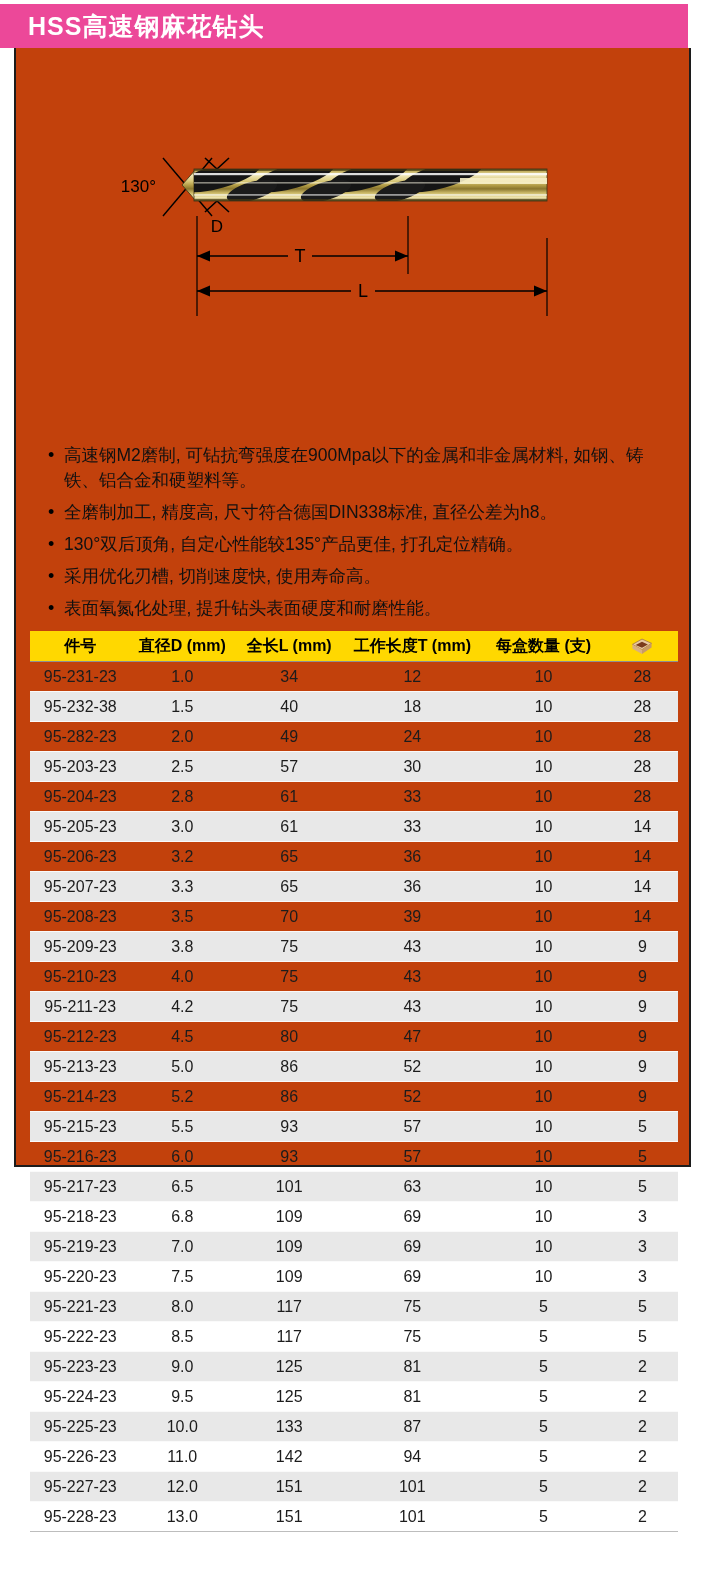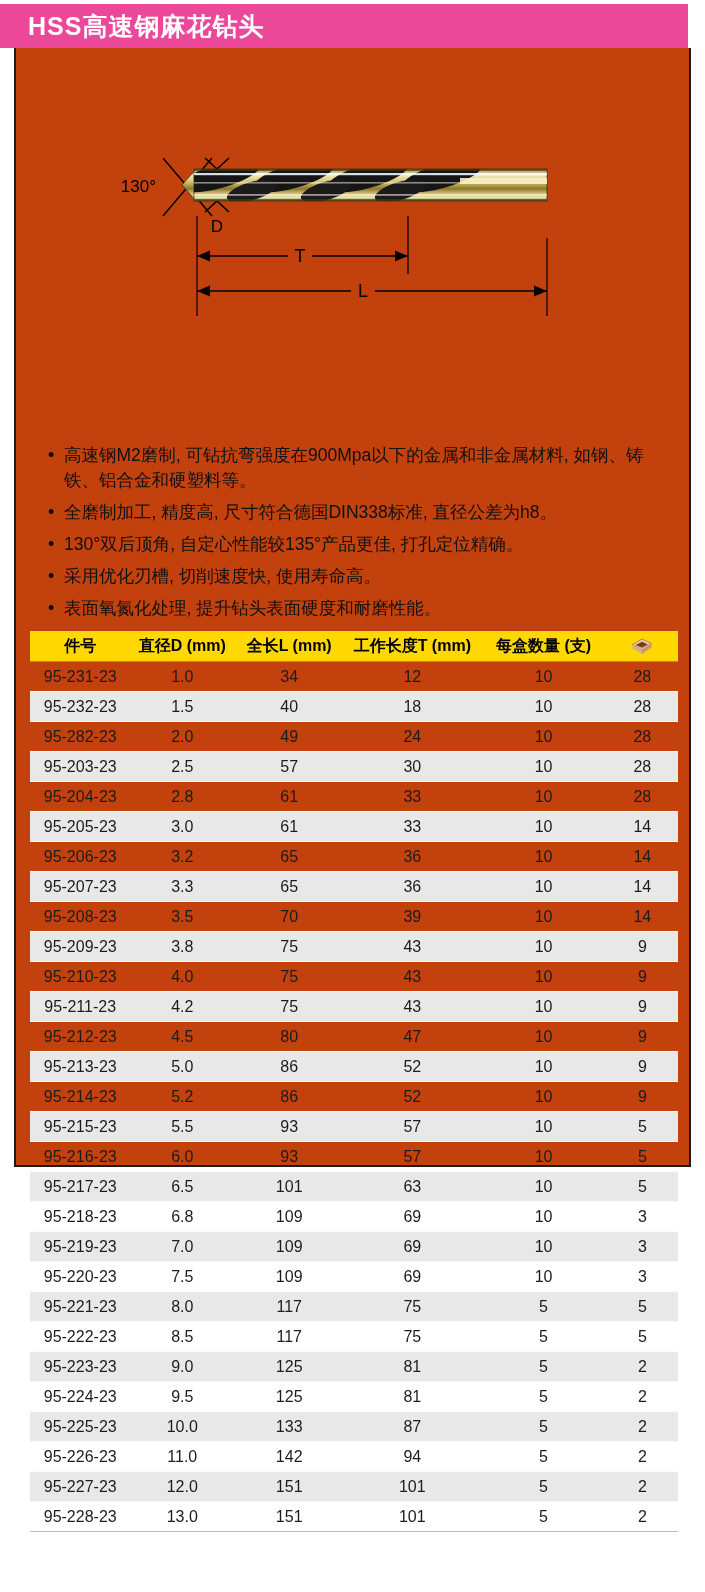--- a/index.html
+++ b/index.html
@@ -176,21 +176,21 @@
     <tbody id="table-body">
         <tr>
     <td>95-231-23</td>
     <td>1.0</td>
     <td>34</td>
     <td>12</td>
     <td>10</td>
     <td>28</td>
   </tr>
         <tr class="alt">
-    <td>95-232-23</td>
+    <td>95-232-38</td>
     <td>1.5</td>
     <td>40</td>
     <td>18</td>
     <td>10</td>
     <td>28</td>
   </tr>
         <tr>
     <td>95-282-23</td>
     <td>2.0</td>
     <td>49</td>

